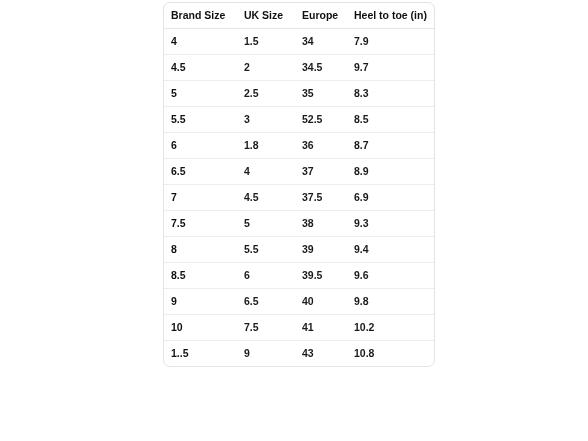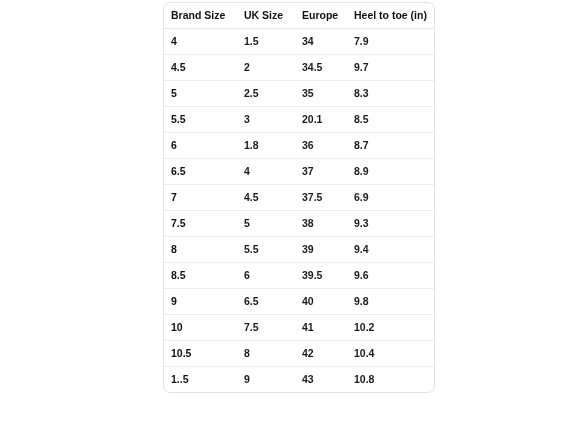--- a/index.html
+++ b/index.html
@@ -106,21 +106,21 @@
           </tr>
           <tr>
             <td class="brand-cell">5</td>
             <td class="plain-cell">2.5</td>
             <td class="plain-cell">35</td>
             <td class="plain-cell">8.3</td>
           </tr>
           <tr>
             <td class="brand-cell">5.5</td>
             <td class="plain-cell">3</td>
-            <td class="plain-cell">20.1</td>
+            <td class="plain-cell">52.5</td>
             <td class="plain-cell">8.5</td>
           </tr>
           <tr>
             <td class="brand-cell">6</td>
             <td class="plain-cell">1.8</td>
             <td class="plain-cell">36</td>
             <td class="plain-cell">8.7</td>
           </tr>
           <tr>
             <td class="brand-cell">6.5</td>
@@ -158,26 +158,20 @@
             <td class="plain-cell">40</td>
             <td class="plain-cell">9.8</td>
           </tr>
           <tr>
             <td class="brand-cell">10</td>
             <td class="plain-cell">7.5</td>
             <td class="plain-cell">41</td>
             <td class="plain-cell">10.2</td>
           </tr>
           <tr>
-            <td class="brand-cell">10.5</td>
-            <td class="plain-cell">8</td>
-            <td class="plain-cell">42</td>
-            <td class="plain-cell">10.4</td>
-          </tr>
-          <tr>
             <td class="brand-cell">1..5</td>
             <td class="plain-cell">9</td>
             <td class="plain-cell">43</td>
             <td class="plain-cell">10.8</td>
           </tr>
         </tbody>
     </table>
   </div>
 </div>
 

